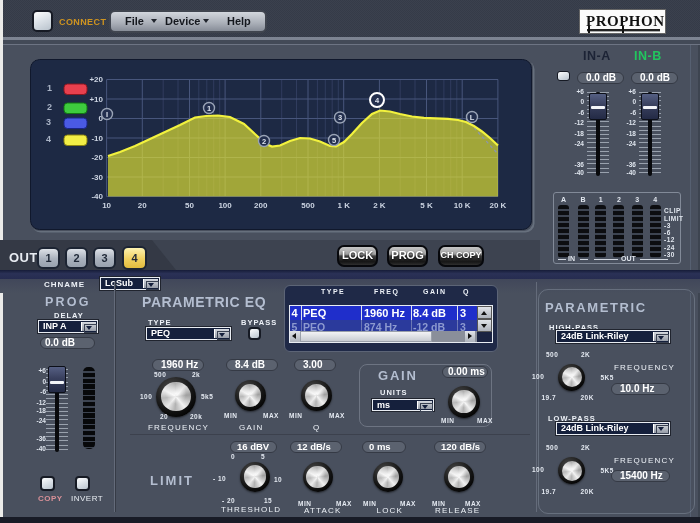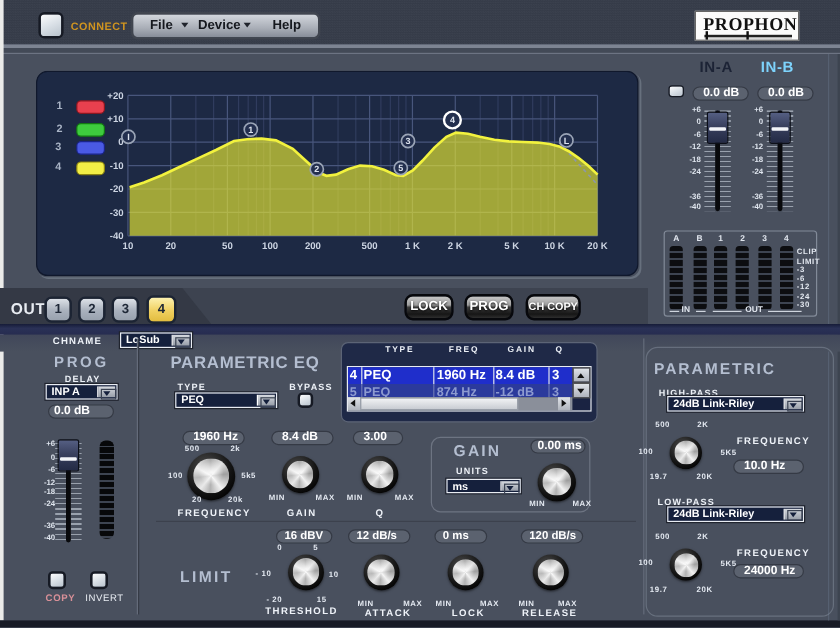--- a/index.html
+++ b/index.html
@@ -13,21 +13,21 @@
 .dbtn{position:absolute;right:1px;top:1px;bottom:1px;width:15px;background:linear-gradient(#d6dae0,#979da8);
  border-left:1px solid #fff}
 .dbtn:after{content:"";position:absolute;left:3.5px;top:3.5px;border-left:3.5px solid transparent;
  border-right:3.5px solid transparent;border-top:4px solid #15203c}
 .dbtn:before{content:"";position:absolute;left:1.5px;top:1.5px;width:11px;height:7px;border:1px solid #3a4252}
 .knob{position:absolute;border-radius:50%;background:radial-gradient(circle at 38% 30%,#4a4a4a,#151515 55%,#000 85%);
  box-shadow:0 1px 2px rgba(0,0,0,.5)}
 .knob:after{content:"";position:absolute;left:13%;top:13%;right:13%;bottom:13%;border-radius:50%;
  background:radial-gradient(circle at 50% 40%,rgba(255,255,255,.95) 0%,rgba(255,255,255,0) 45%),conic-gradient(from 220deg,#e9e9e9,#b9b9b9 12%,#efefef 22%,#ababab 38%,#e2e2e2 50%,#9f9f9f 62%,#f1f1f1 78%,#b2b2b2 90%,#e9e9e9)}
 .sc{position:absolute;font-weight:bold;font-size:6.5px;color:#e4e9f1;letter-spacing:0.5px;white-space:nowrap}
-.kl{position:absolute;font-weight:bold;font-size:8px;color:#eef2f8;letter-spacing:1.2px;white-space:nowrap}
+.kl{position:absolute;font-weight:normal;font-size:8px;color:#eef2f8;letter-spacing:1.2px;white-space:nowrap}
 .fl{position:absolute;font-weight:bold;font-size:6.5px;color:#dfe5ee;text-align:right;width:16px;white-space:nowrap}
 .ladder{position:absolute;width:9px;background:repeating-linear-gradient(to bottom,#99a1ad 0 1px,rgba(0,0,0,0) 1px 4.2px)}
 .track{position:absolute;width:4px;background:#08090c;border-radius:2px}
 .handle{position:absolute;width:18px;height:27px;border:1px solid #0c0f18;border-radius:2px;
  background:linear-gradient(#555f83,#39405e 45%,#232a45)}
 .hline{position:absolute;left:1px;right:1px;height:3px;background:#f2f4f8;border-radius:1px}
 .meterblk{position:absolute;width:12px;border-radius:5px;
  background:repeating-linear-gradient(to bottom,#07080a 0 4.3px,#3d4451 4.3px 5.8px)}
 .led{position:absolute;width:11px;border-radius:3px;
  background:repeating-linear-gradient(to bottom,#0c0d10 0 4.4px,#3d4451 4.4px 6.0px)}
@@ -153,21 +153,21 @@
     </g>
 <g stroke-width="1">
 <rect x="34" y="25" width="23" height="10.5" rx="3.5" fill="#e8404e" stroke="#8c1620"></rect>
 <rect x="34" y="44" width="23" height="10.5" rx="3.5" fill="#3ecb3e" stroke="#127812"></rect>
 <rect x="34" y="59" width="23" height="10.5" rx="3.5" fill="#4a5ae4" stroke="#1a2488"></rect>
 <rect x="34" y="76" width="23" height="10.5" rx="3.5" fill="#f2ee46" stroke="#8c8410"></rect>
 </g>
 <style>.ax{font-family:"Liberation Sans";font-size:8px;font-weight:bold;fill:#ccd4e2}.mk{font-family:"Liberation Sans";font-size:7.5px;font-weight:bold;fill:#dde3ee}</style>
 </svg>
 <div class="abs" style="left:583px;top:49px;font-size:12.5px;font-weight:bold;color:#1c2335;letter-spacing:0.5px">IN-A</div>
-<div class="abs" style="left:634px;top:49px;font-size:12.5px;font-weight:bold;color:#7dd3fc;letter-spacing:0.5px">IN-B</div>
+<div class="abs" style="left:634px;top:49px;font-size:12.5px;font-weight:bold;color:#22c55e;letter-spacing:0.5px">IN-B</div>
 <div class="sqbtn" style="left:557px;top:71px;width:13px;height:10px;border-width:1.5px;border-radius:3px"></div>
 <div class="pill" style="left:577px;top:71.5px;width:47px;height:12px;line-height:10.5px">0.0 dB</div>
 <div class="pill" style="left:631px;top:71.5px;width:47px;height:12px;line-height:10.5px">0.0 dB</div>
 <div class="fl" style="left:568px;top:87.6px">+6</div>
 <div class="fl" style="left:568px;top:98.3px">0</div>
 <div class="fl" style="left:568px;top:109px">-6</div>
 <div class="fl" style="left:568px;top:119.4px">-12</div>
 <div class="fl" style="left:568px;top:129.7px">-18</div>
 <div class="fl" style="left:568px;top:140.4px">-24</div>
 <div class="fl" style="left:568px;top:160.8px">-36</div>
@@ -372,12 +372,12 @@
 <div class="lbl" style="left:548px;top:413.5px;font-size:7.5px">LOW-PASS</div>
 <div class="dd" style="left:556px;top:421.5px;width:114px;height:13px">24dB Link-Riley<div class="dbtn"></div></div>
 <div class="knob" style="left:558.0px;top:457.0px;width:27px;height:27px"></div>
 <div class="sc" style="left:546px;top:443.5px">500</div>
 <div class="sc" style="left:581px;top:443.5px">2K</div>
 <div class="sc" style="left:532px;top:465.8px">100</div>
 <div class="sc" style="left:600.5px;top:466.8px">5K5</div>
 <div class="sc" style="left:541.5px;top:487.8px">19.7</div>
 <div class="sc" style="left:580.5px;top:487.8px">20K</div>
 <div class="kl" style="left:614px;top:455.5px">FREQUENCY</div>
-<div class="pill" style="left:611px;top:469.5px;width:59px;height:12px;line-height:10.5px">24000 Hz</div>
+<div class="pill" style="left:611px;top:469.5px;width:59px;height:12px;line-height:10.5px">15400 Hz</div>
 </body></html>

